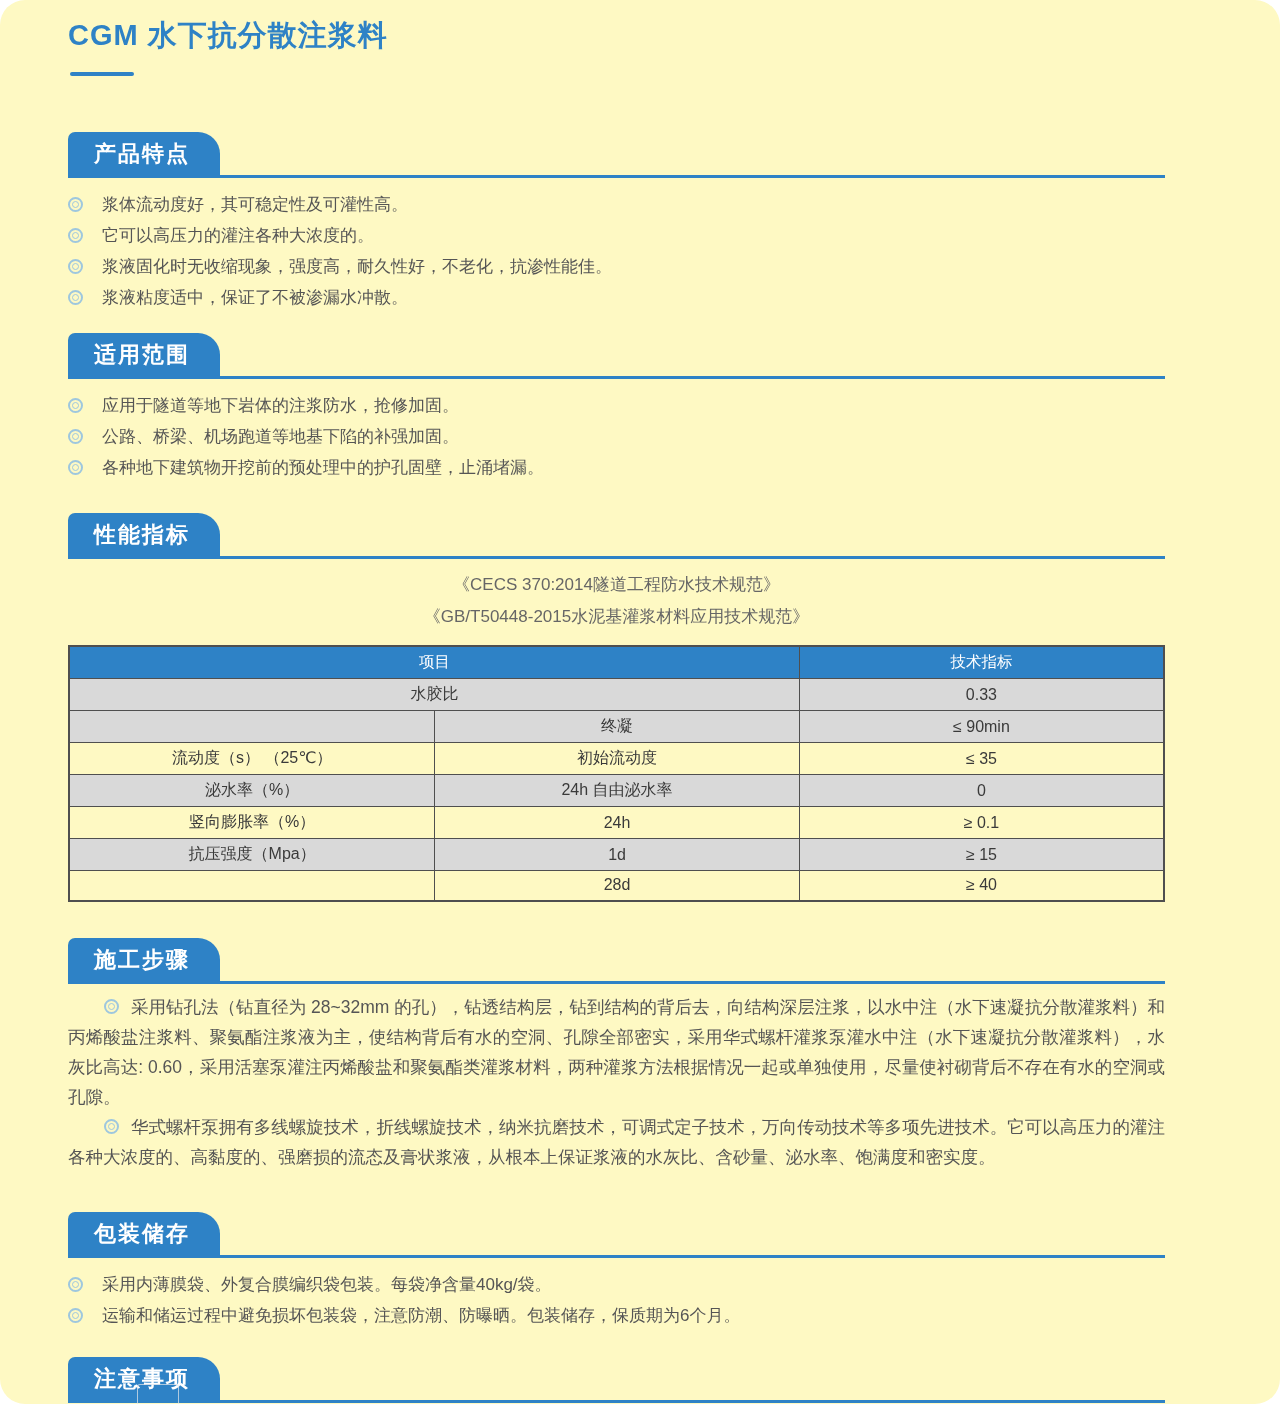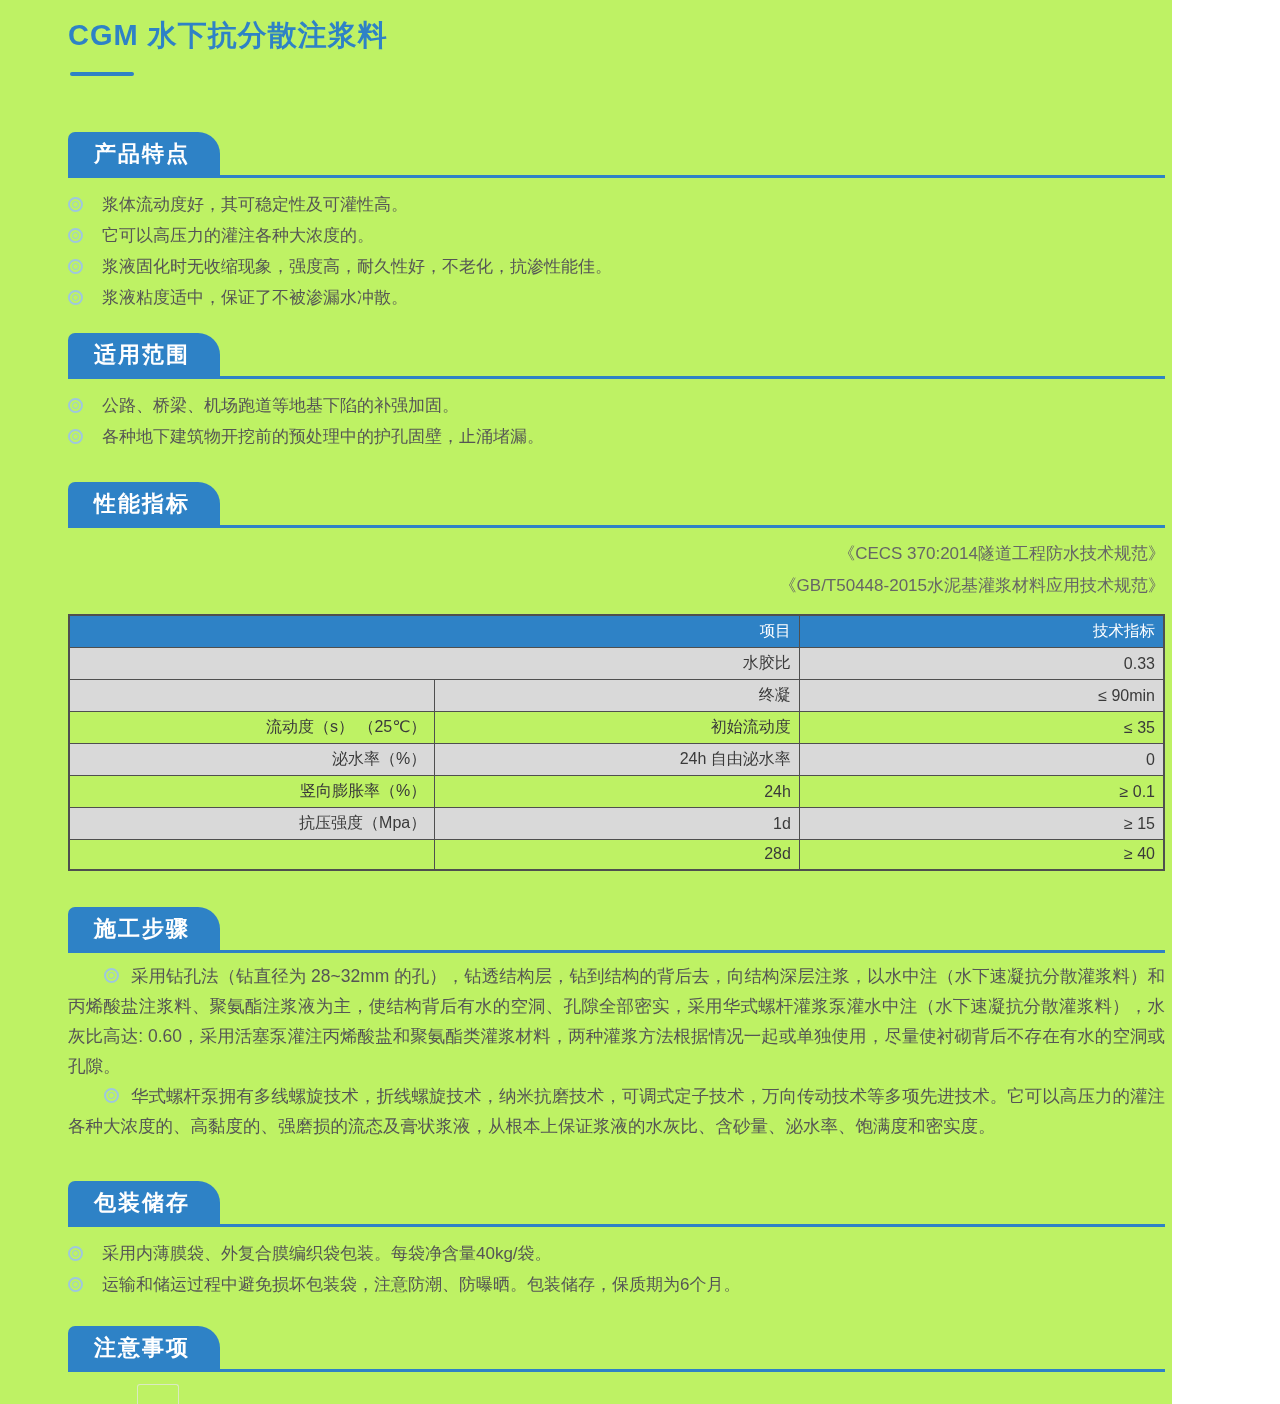--- a/index.html
+++ b/index.html
@@ -10,23 +10,24 @@
     --bullet-icon:#9EC7DE;
   }
   *{margin:0;padding:0;box-sizing:border-box;}
   html,body{background:#ffffff;}
   body{
     font-family:"Liberation Sans","DejaVu Sans",sans-serif;
     color:var(--body-text);
   }
   .page{
     position:relative;
-    width:1172px;height:1404px;
-    background:#bef264;
+    width:1280px;height:1404px;
+    background:#fef9c3;
     overflow:hidden;
+    border-radius:25px;
   }
   .content{
     position:relative;
     margin-left:68px;
     width:1097px;
     padding-top:16px;
   }
   
   .page-title{
     color:var(--accent);
@@ -89,39 +90,39 @@
   .ring::after{
     content:"";
     position:absolute;
     inset:2px;
     border:1.5px solid var(--bullet-icon);
     border-radius:50%;
   }
   
   .standards{
     margin-top:10px;
-    text-align:right;
+    text-align:center;
     font-size:17px;
     line-height:32px;
     color:#666666;
   }
   
   .perf-table{
     margin-top:12px;
     width:100%;
     border-collapse:collapse;
     border:2px solid var(--table-border);
     font-size:16px;
     color:#3a3a3a;
     table-layout:fixed;
   }
   .perf-table th,.perf-table td{
     border:1px solid var(--table-border);
-    text-align:right;
-    padding:5px 8px;
+    text-align:center;
+    padding:5px 16px;
     height:30px;
   }
   .perf-table th{
     background:var(--accent);
     color:#ffffff;
     font-weight:normal;
     font-size:15.5px;
     height:32px;
   }
   .perf-table tr.shade td{background:var(--table-shade);}
@@ -187,20 +188,24 @@
           </li>
         </ul>
     </section>
 
     <section class="section sec-scope">
       <div class="sec-head">
         <span class="badge">适用范围</span>
       </div>
       <ul class="bullets">
 
+          <li class="bullet">
+            <span class="ring"></span>
+            <span class="btext">应用于隧道等地下岩体的注浆防水，抢修加固。</span>
+          </li>
 
           <li class="bullet">
             <span class="ring"></span>
             <span class="btext">公路、桥梁、机场跑道等地基下陷的补强加固。</span>
           </li>
 
           <li class="bullet">
             <span class="ring"></span>
             <span class="btext">各种地下建筑物开挖前的预处理中的护孔固壁，止涌堵漏。</span>
           </li>

